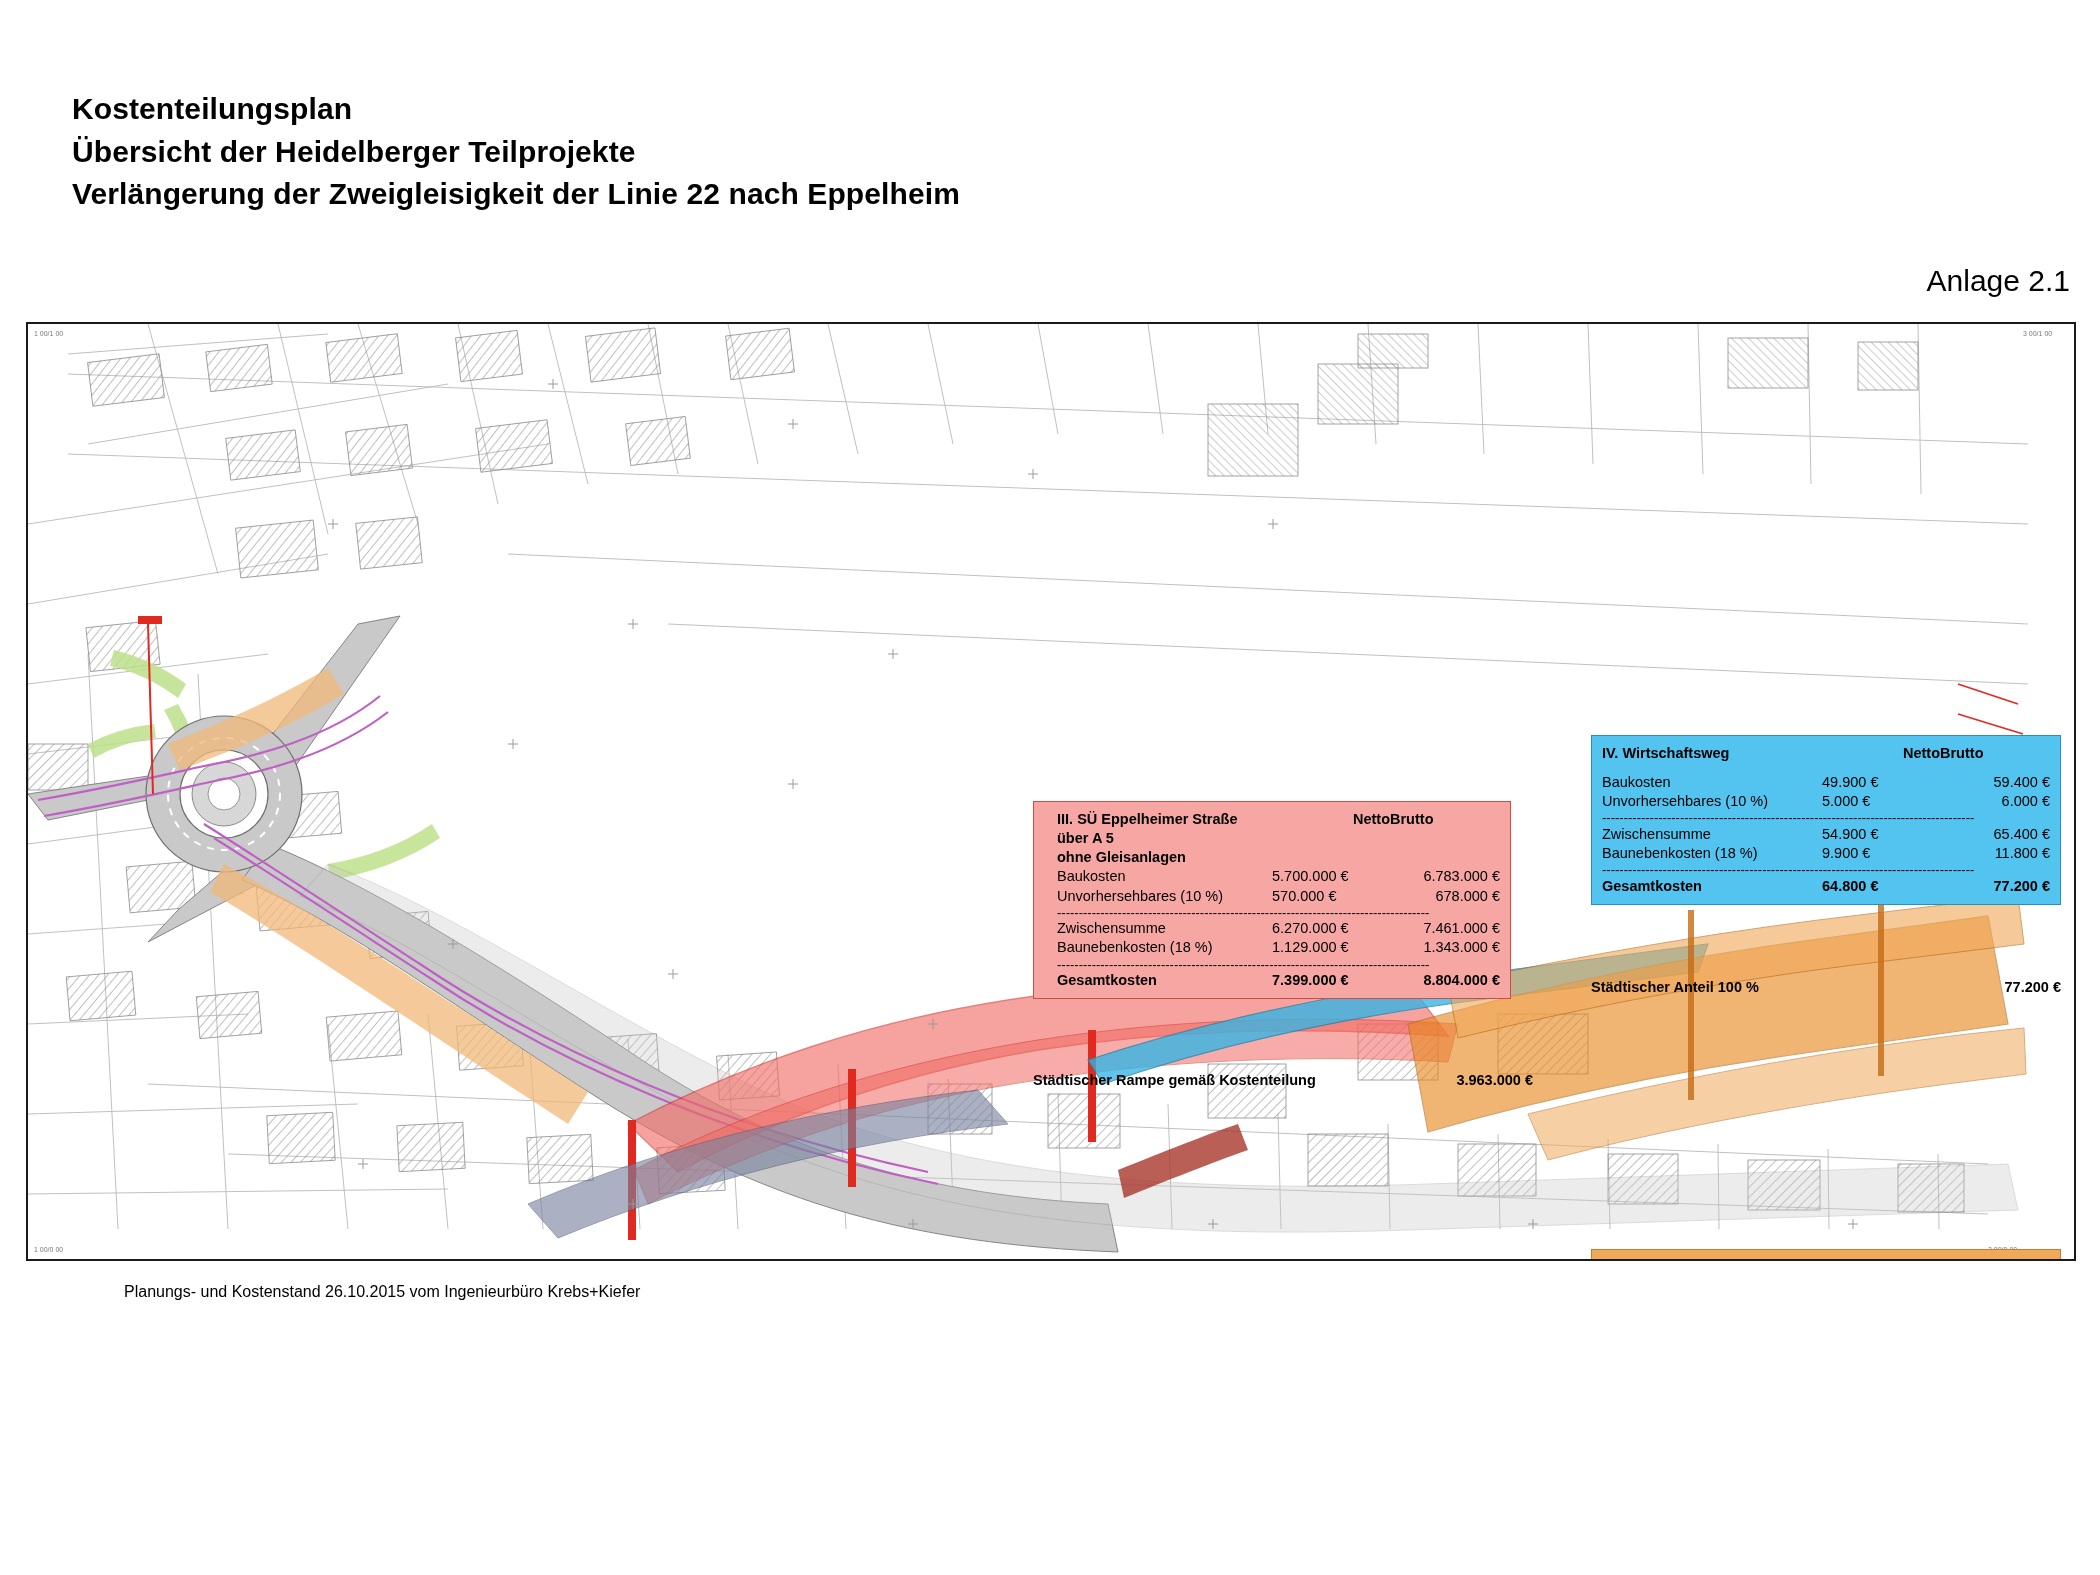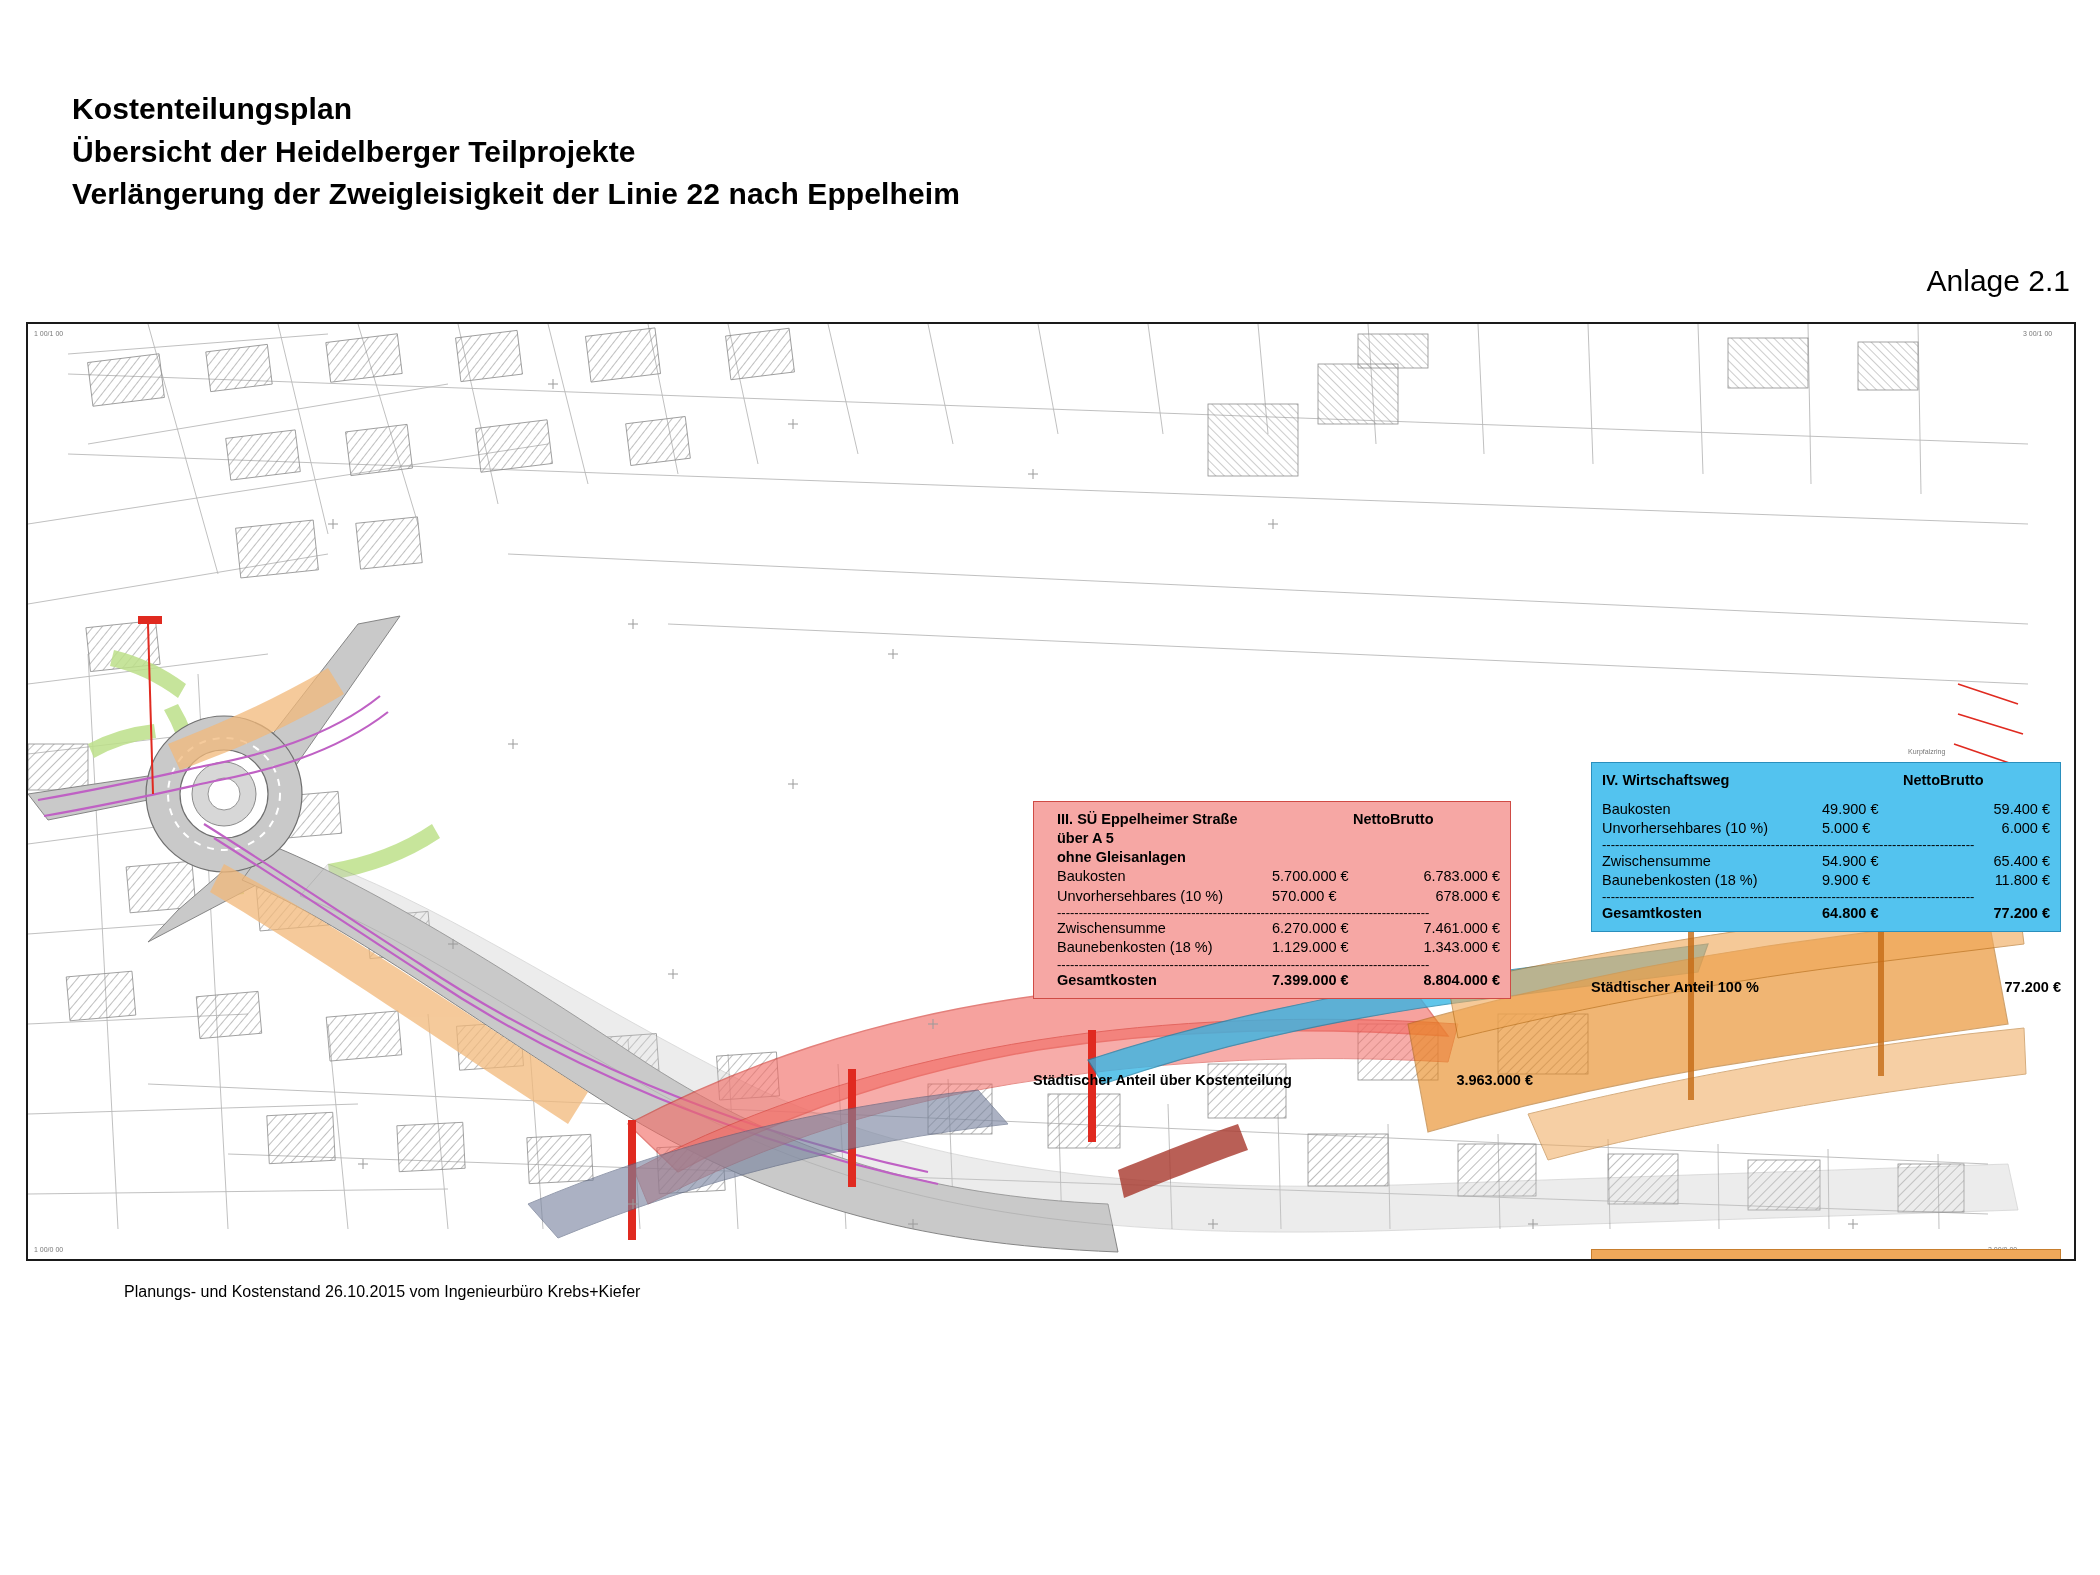--- a/index.html
+++ b/index.html
@@ -110,21 +110,20 @@
     border: 1px solid #cf4b45;
     padding-left: 23px;
   }
   
   #box-iv {
     left: 1563px;
     top: 411px;
     width: 470px;
     background: #53c3ef;
     border: 1px solid #2a8fbd;
-    margin-top: 27px;
   }
   #anteil-iv {
     position: absolute;
     left: 1563px;
     top: 655px;
     width: 470px;
     font-size: 14.5px;
     font-weight: bold;
     display: flex;
   }
@@ -423,21 +422,21 @@
     </div>
     <div class="dashes">--------------------------------------------------------------------------------------</div>
     <div class="row b">
       <span class="lbl">Gesamtkosten</span>
       <span class="spacer"></span>
       <span class="num">7.399.000 €</span>
       <span class="num2">8.804.000 €</span>
     </div>
   </div>
   <div id="anteil-iii">
-    <span>Städtischer Anteil über Kostenteilung</span>
+    <span>Städtischer Rampe gemäß Kostenteilung</span>
     <span style="flex:1 1 auto"></span>
     <span style="flex:0 0 140px;text-align:right">3.963.000 €</span>
   </div>
 
   <div class="box" id="box-iv">
     <div class="hdr-row">
       <span class="htitle">IV. Wirtschaftsweg</span>
       <span class="hn">Netto</span>
       <span class="hb">Brutto</span>
     </div>

